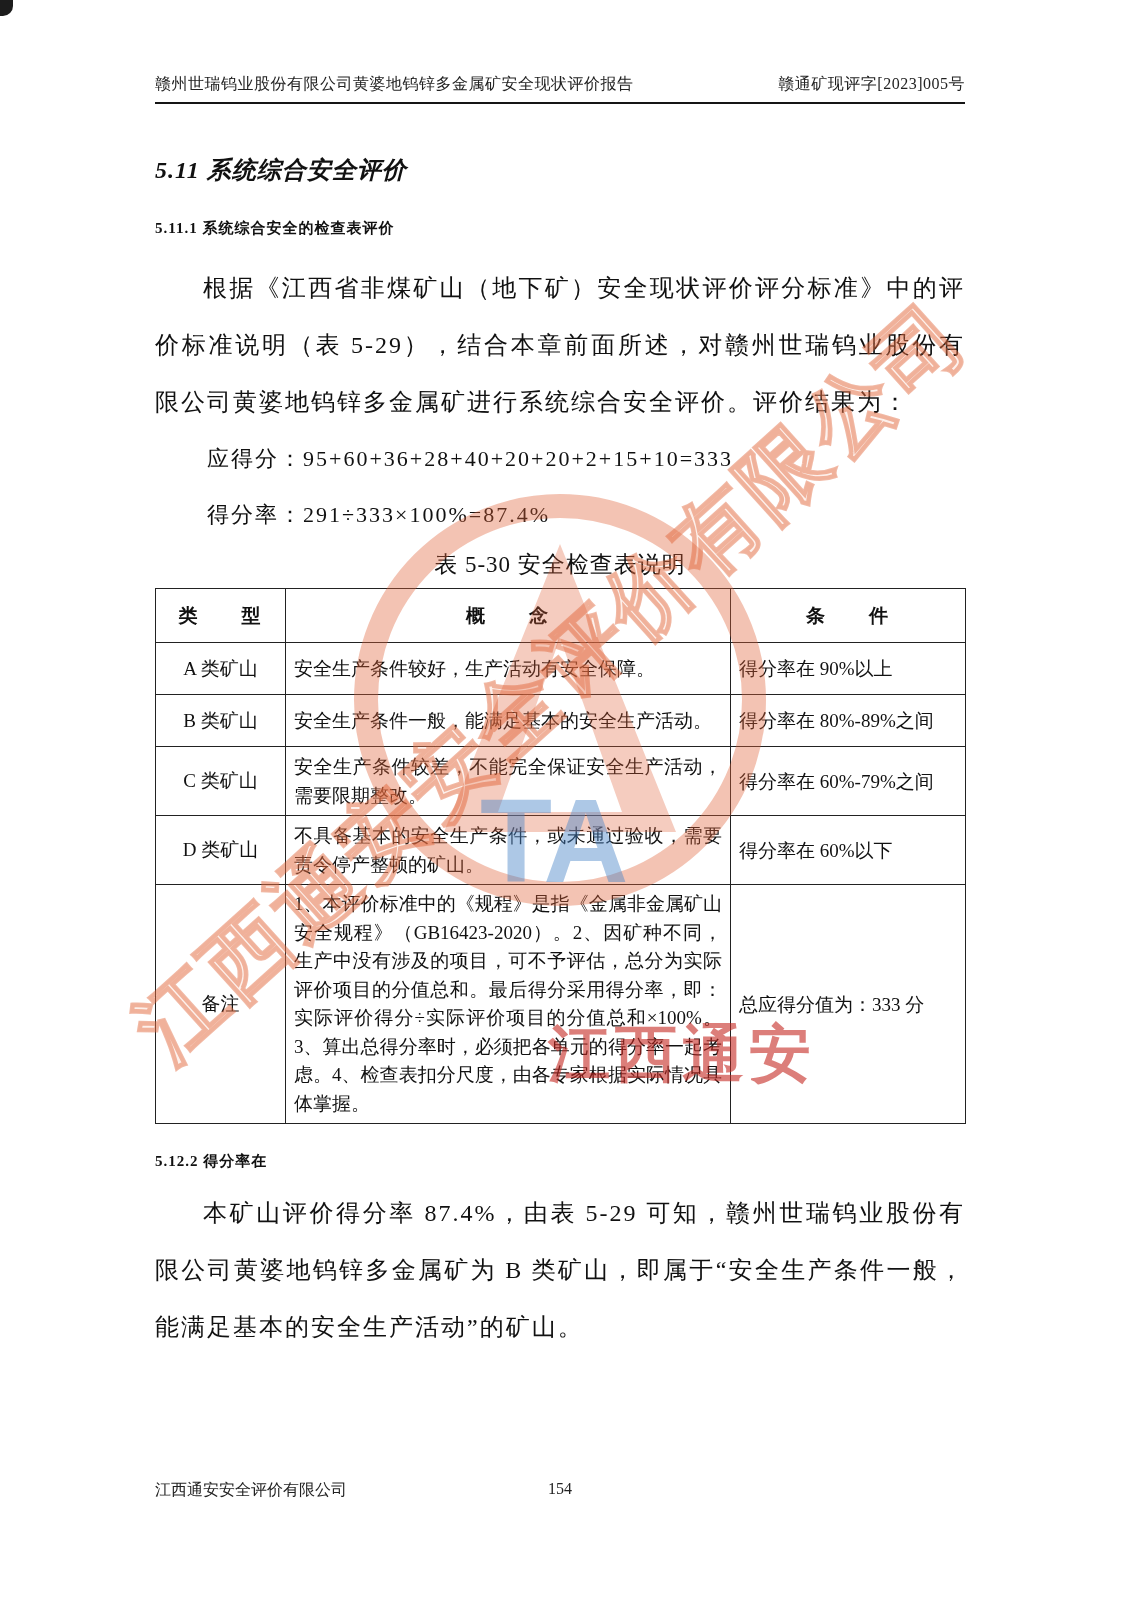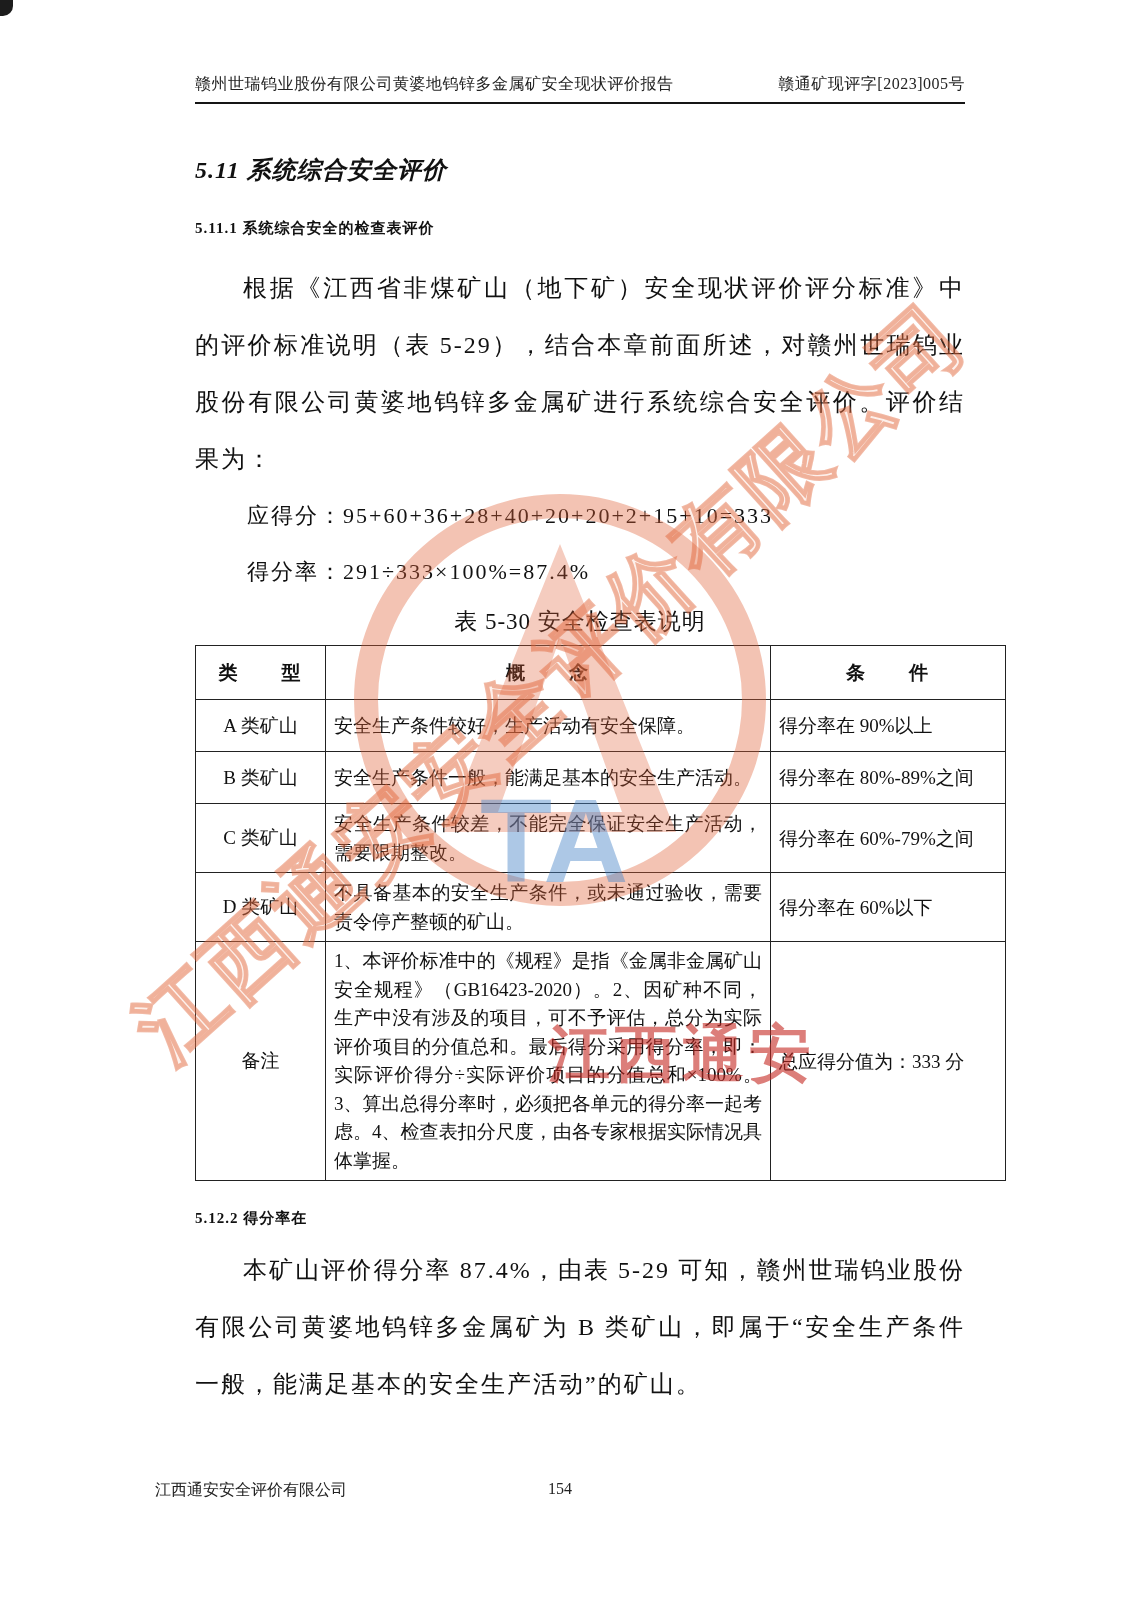--- a/index.html
+++ b/index.html
@@ -4,21 +4,20 @@
 <style>
   * { margin:0; padding:0; box-sizing:border-box; }
   html,body { background:#ffffff; }
   .page {
     position:relative;
     width:1131px; height:1600px;
     background:#ffffff;
     overflow:hidden;
     font-family:"Liberation Serif","DejaVu Serif",serif;
     color:#111;
-    padding-left:40px;
   }
 
   
   .doc-header {
     display:flex; justify-content:space-between; align-items:flex-end;
     padding:74px 166px 0 155px;
     font-size:16px; color:#222; letter-spacing:0.5px;
   }
   .header-rule {
     margin:7px 166px 0 155px;

